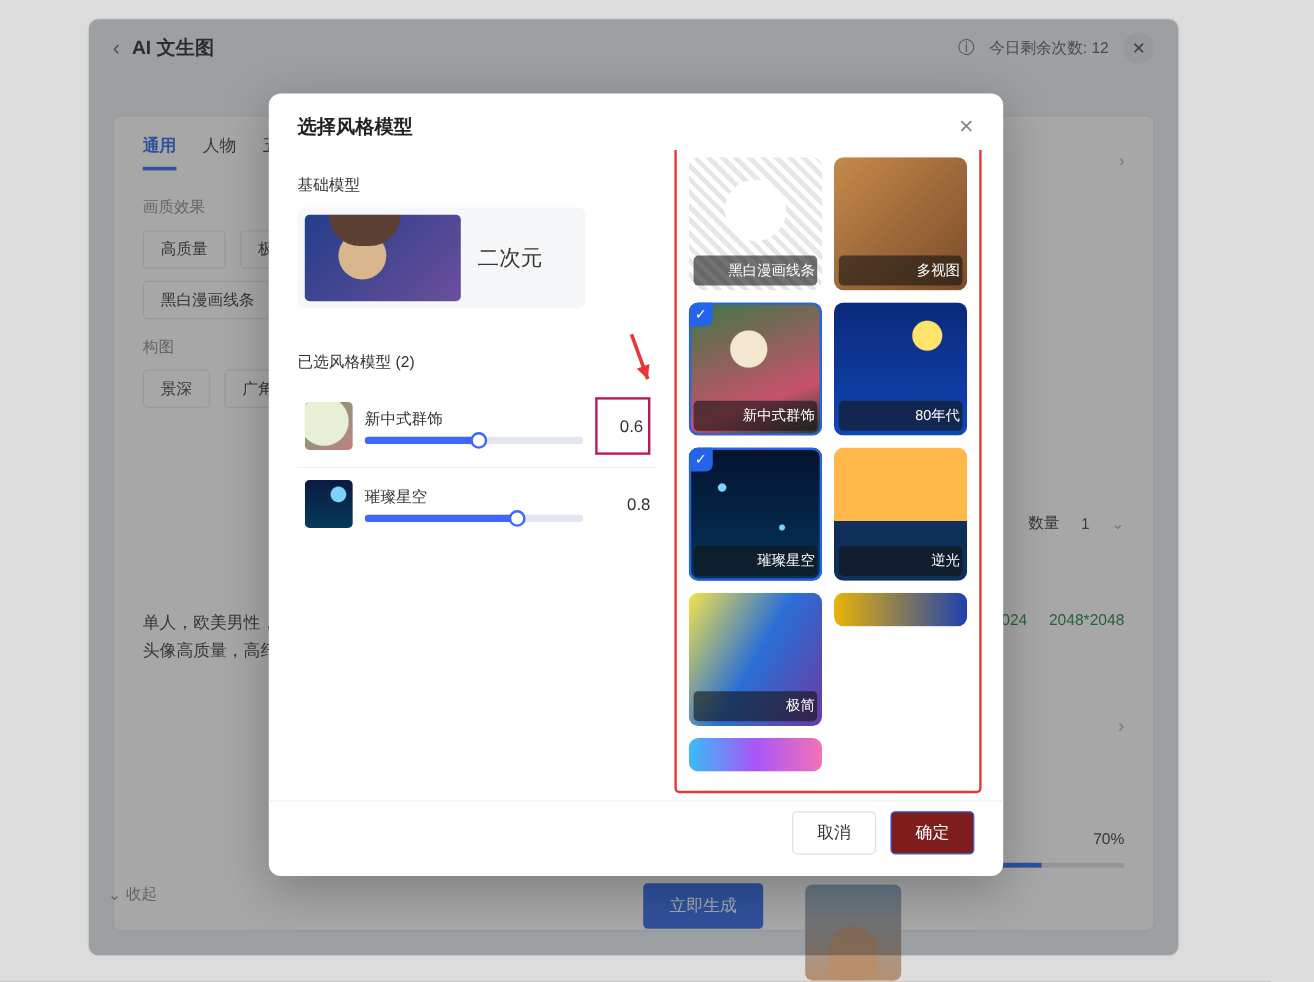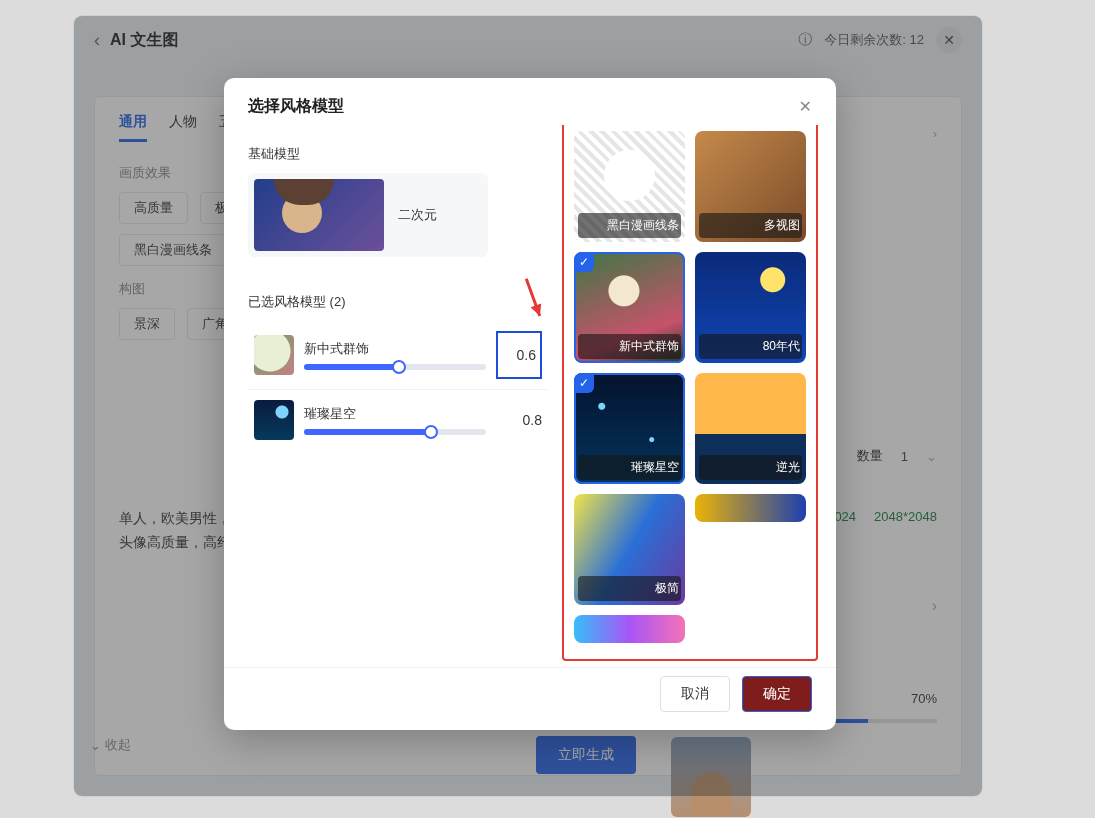--- a/index.html
+++ b/index.html
@@ -68,35 +68,35 @@
   .col-left { flex: 0 0 300px; }
   .col-right { flex: 1; position:relative; }
 
   .section-label { font-size: 13px; color:#333; margin: 20px 0 10px; }
   .base-model {
     display:flex; align-items:center; background:#f6f7f8; border-radius:6px; padding:6px; width: 240px;
   }
   .base-thumb { width:130px; height:72px; border-radius:4px; background:linear-gradient(135deg,#233e8b,#6b4f9a); position:relative; overflow:hidden; }
   .base-thumb::before{ content:""; position:absolute; left:28px; top:14px; width:40px; height:40px; border-radius:50%; background:#d9b58b; }
   .base-thumb::after{ content:""; position:absolute; left:20px; top:0; width:60px; height:26px; background:#5c4033; border-radius:0 0 30px 30px; }
-  .base-text { margin-left: 14px; font-size:13px; color:#333; }
+  .base-text { margin-left: 14px; font-size:18px; color:#333; }
 
   .sel-list { margin-top:6px; }
   .sel-item { display:flex; align-items:center; padding:10px 6px; border-bottom:1px solid #f1f1f1; gap:10px; }
   .sel-item:last-child{ border-bottom:0; }
   .sel-thumb { width:40px; height:40px; border-radius:4px; flex-shrink:0; }
   .thumb-a { background: radial-gradient(circle at 40% 40%, #e7f0d4 0 20px, transparent 21px), linear-gradient(135deg,#6fa16f,#c28181); }
   .thumb-b { background: radial-gradient(circle at 70% 30%, #7dd3fc 0 6px, transparent 7px), linear-gradient(180deg,#0a1b3f,#063a5c); }
   .sel-main { flex:1; }
   .sel-name { font-size:13px; color:#333; margin-bottom:6px; }
   .sel-slider { height:6px; background:#e4e6ef; border-radius:3px; position:relative; }
   .sel-fill { position:absolute; left:0; top:0; bottom:0; background:#3f66ff; border-radius:3px; }
   .sel-knob { position:absolute; top:-4px; width:14px; height:14px; border-radius:50%; background:#fff; border:2px solid #3f66ff; transform:translateX(-50%); }
   .sel-value { width: 46px; text-align:right; font-size:14px; color:#333; }
-  .sel-value.highlight { border:2px solid #1d4ed8; padding:14px 4px; }
+  .sel-value.highlight { border:2px solid #be185d; padding:14px 4px; }
 
   .style-grid-frame { position:absolute; inset:-6px; border:2px solid #e53935; border-radius:4px; }
   .style-grid { position:absolute; inset:6px; overflow:hidden; }
   .style-grid-inner { display:grid; grid-template-columns:1fr 1fr; gap:10px; }
   .style-card { position:relative; aspect-ratio:1/1; border-radius:8px; overflow:hidden; cursor:pointer; }
   .style-card.selected::before { content:""; position:absolute; inset:0; border:2px solid #2563eb; border-radius:8px; z-index:2; }
   .style-card.selected::after { content:"✓"; position:absolute; top:0; left:0; width:20px; height:20px; background:#2563eb; color:#fff; font-size:12px; display:flex; align-items:center; justify-content:center; border-radius:0 0 6px 0; z-index:3; }
   .style-fill { position:absolute; inset:0; }
   .style-label {
     position:absolute; left:4px; right:4px; bottom:4px; padding:4px 2px;
@@ -120,21 +120,21 @@
     position:absolute; left:512px; top:278px; z-index:12; color:#e53935; font-size:30px;
     transform: rotate(25deg);
   }
 
   .modal-footer {
     display:flex; justify-content:flex-end; gap:12px; padding: 8px 24px 18px; border-top:1px solid #f0f0f0;
   }
   .btn { padding:8px 20px; border-radius:4px; font-size:14px; cursor:pointer; border:1px solid #e0e0e0; background:#fff; color:#333; }
   .btn.primary { background:#7f1d1d; color:#fff; border-color:#2563eb; }
 
-  .bg-num-row { position:absolute; right:24px; top:350px; font-size:13px; color:#333; display:flex; gap:18px; align-items:center; }
+  .bg-num-row { position:absolute; right:24px; top:330px; font-size:13px; color:#333; display:flex; gap:18px; align-items:center; }
 </style>
 </head>
 <body>
 
 <div class="page">
   <div class="page-header">
     <span class="back-icon">‹</span>
     <span class="page-title">AI 文生图</span>
     <div class="header-right">
       <span class="info-icon">ⓘ</span>

